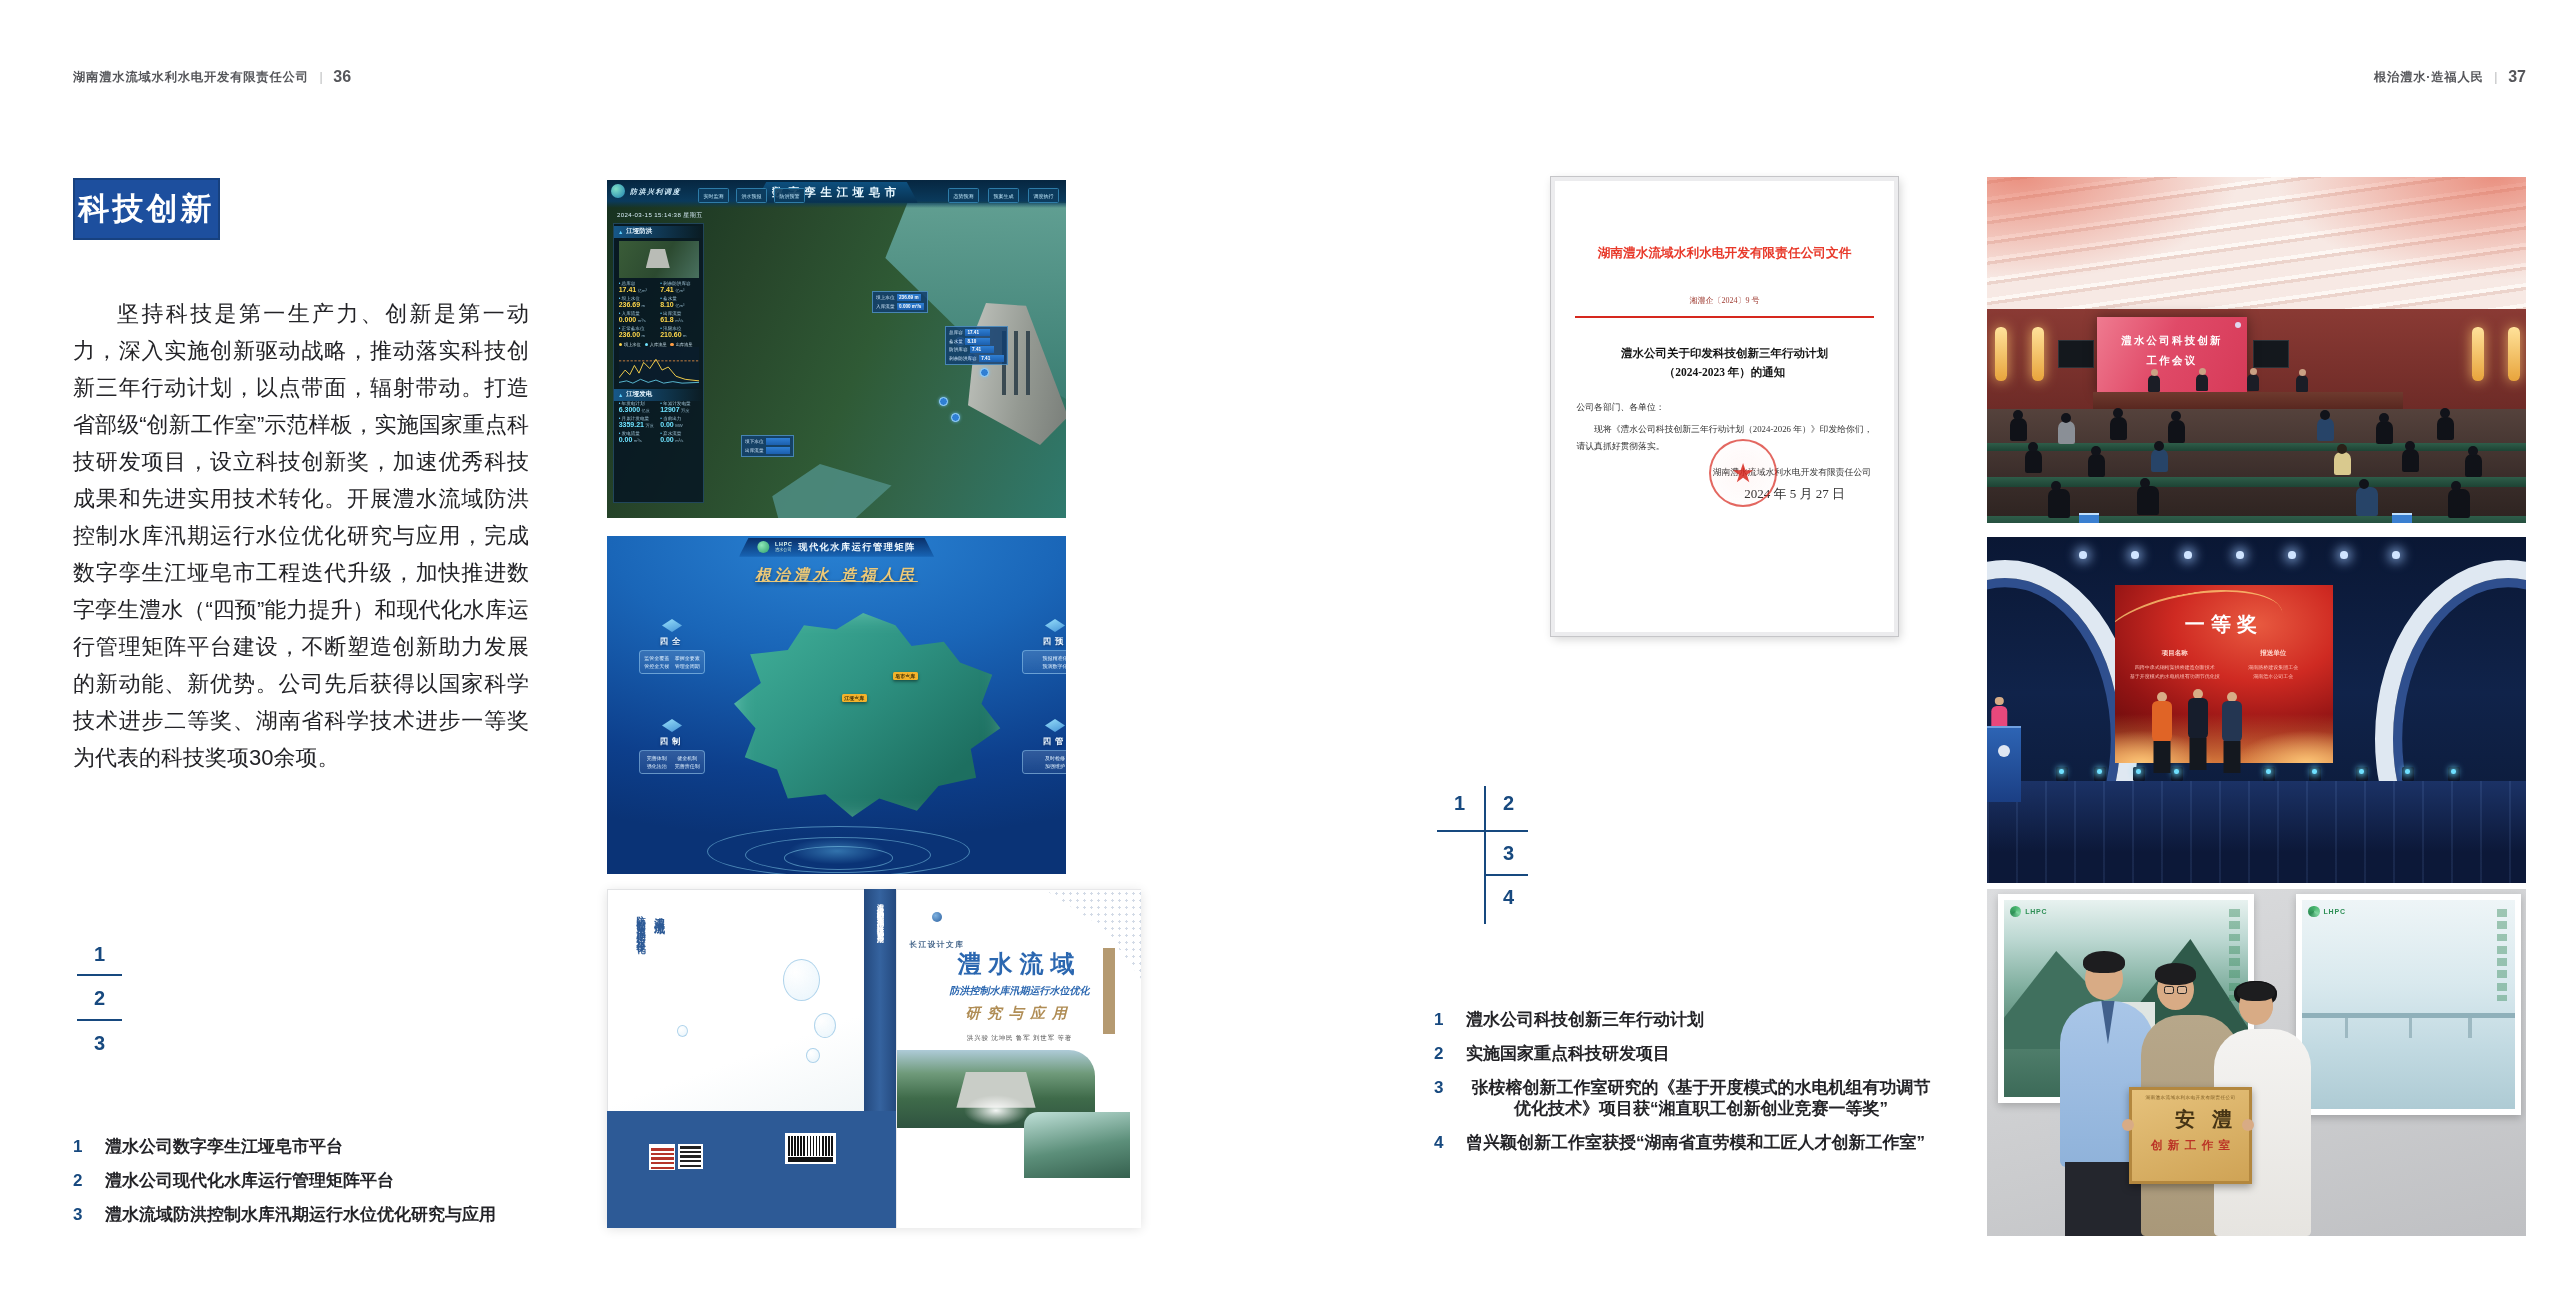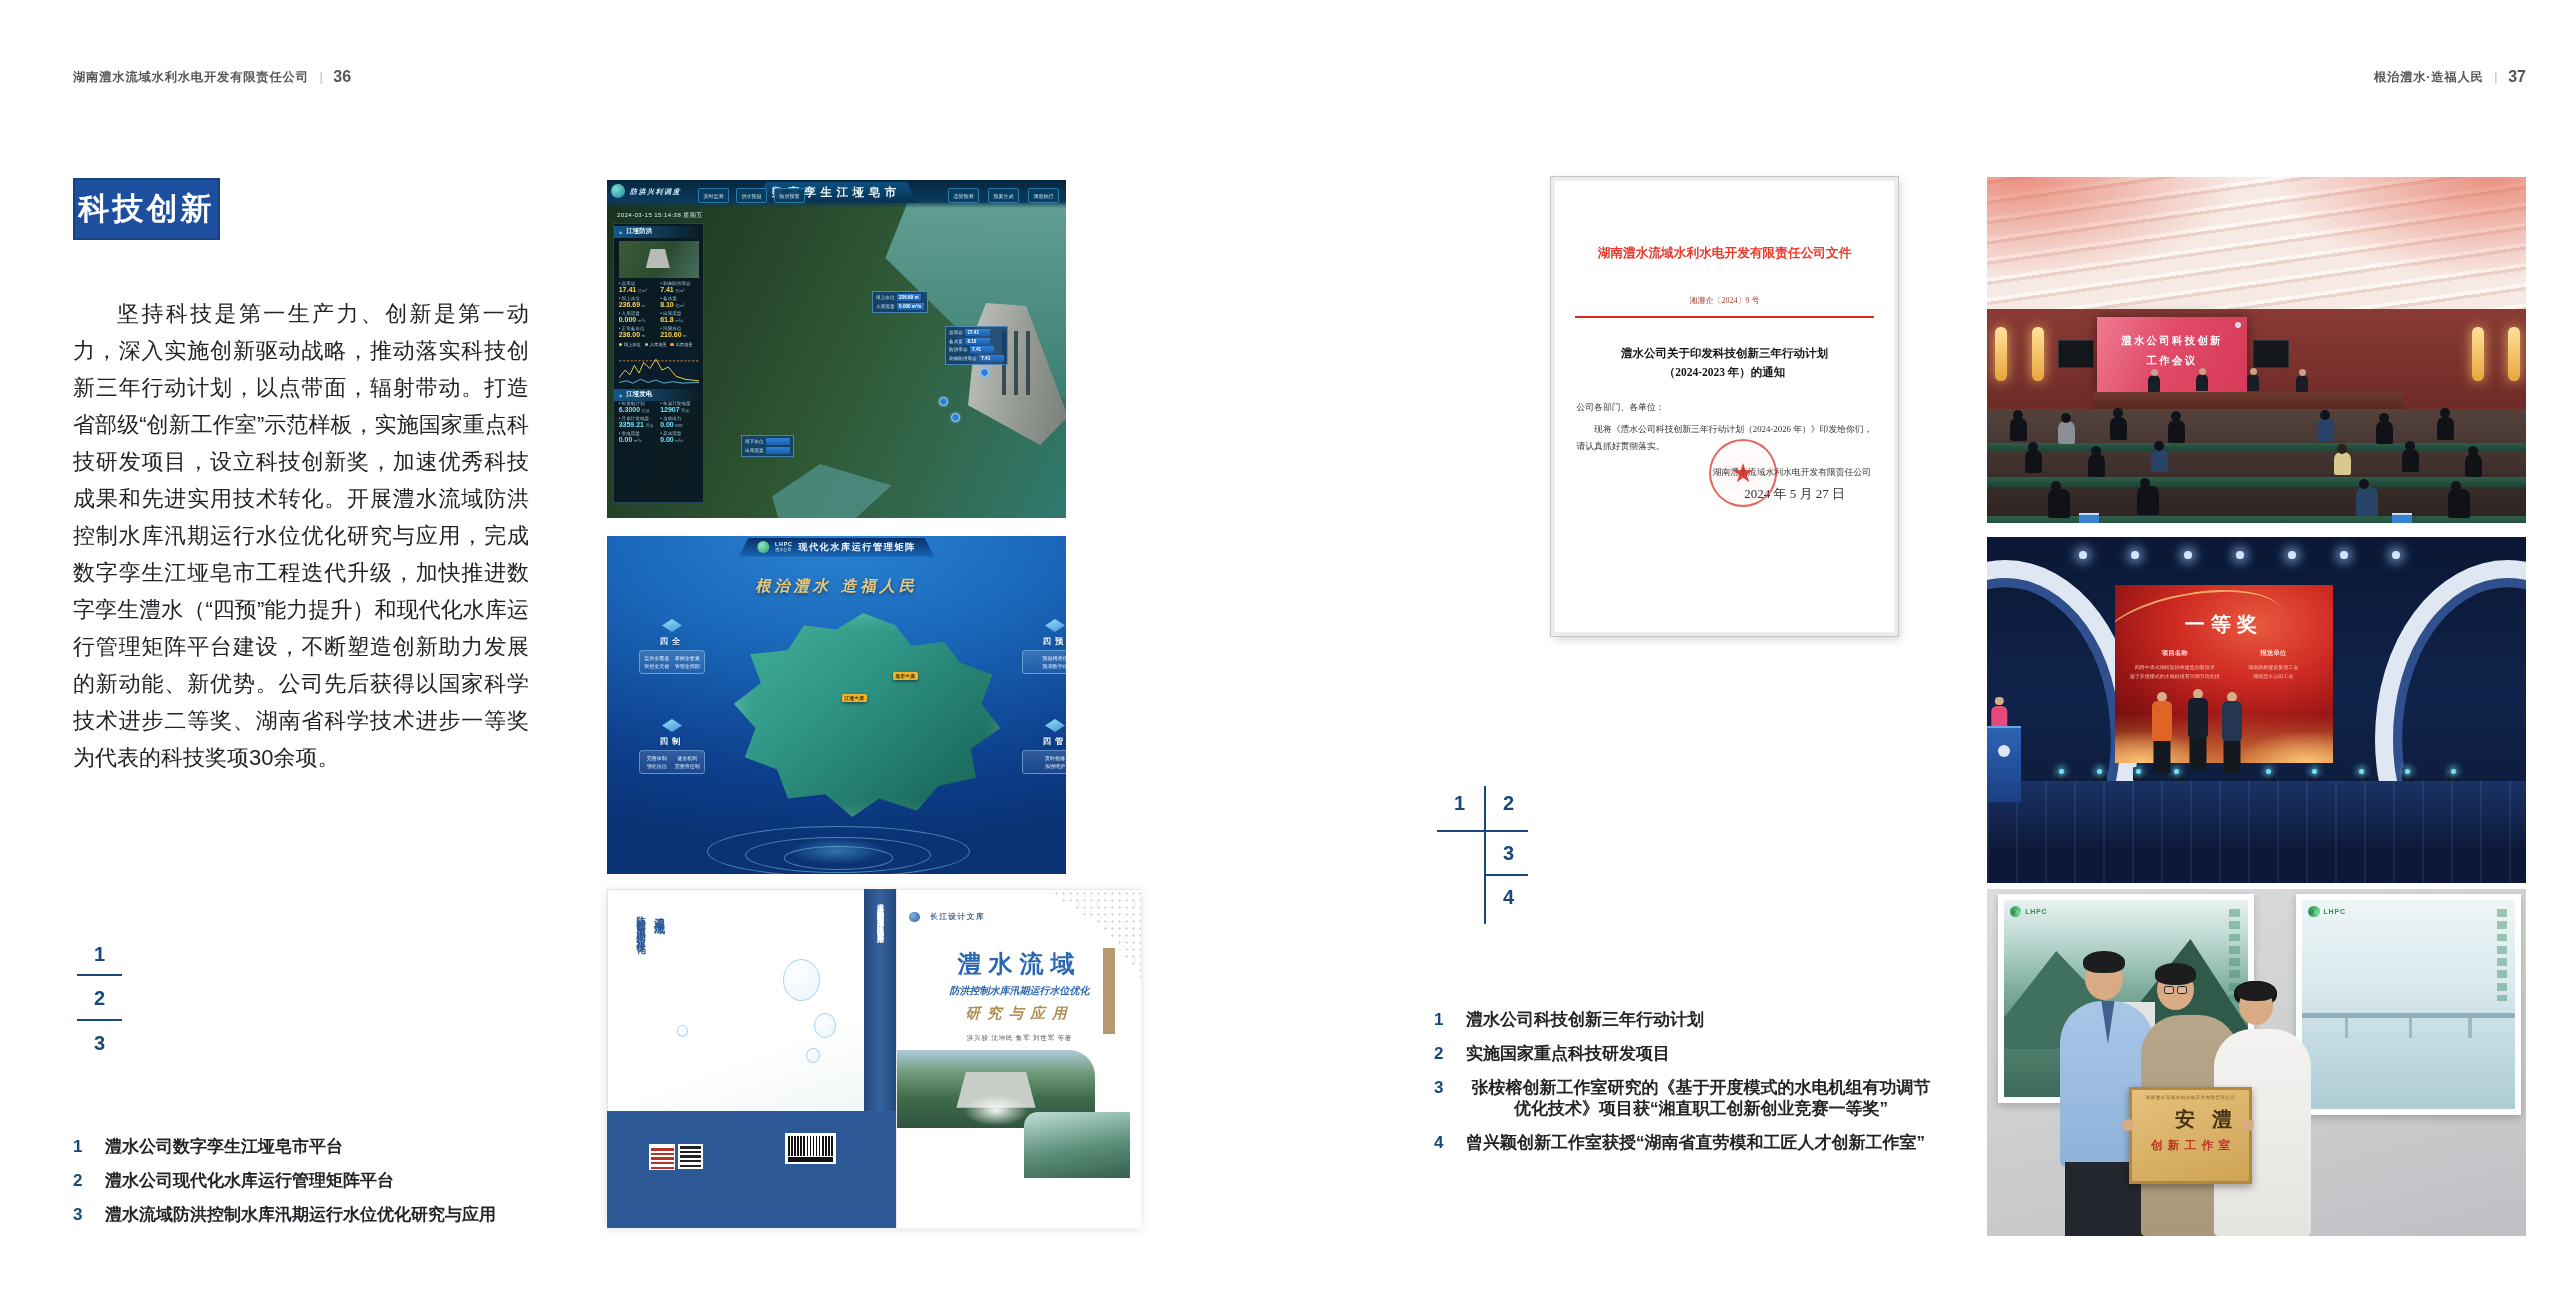--- a/index.html
+++ b/index.html
@@ -85,23 +85,23 @@
   .fig2{left:607px;top:536px;width:459px;height:338px;overflow:hidden;
         background:radial-gradient(130% 90% at 50% 0%,#2a83d4 0%,#1a66b8 38%,#0d3f8c 78%,#0a3376 100%);}
   .f2-head{left:50%;top:1.5px;transform:translateX(-50%);display:flex;align-items:center;gap:5.4px;
         padding:3.1px 18.4px;background:linear-gradient(180deg,rgba(8,44,100,.95),rgba(20,95,175,.75));
         clip-path:polygon(5% 0,95% 0,100% 100%,0 100%);white-space:nowrap;}
   .f2-lg{width:12.3px;height:12.3px;border-radius:50%;background:radial-gradient(circle at 35% 35%,#8fe8b8,#2a9e6a);}
   .f2-lgt{display:flex;flex-direction:column;line-height:1;}
   .f2-lgt b{font-size:5.4px;color:#eafff3;letter-spacing:0.8px;}
   .f2-lgt s{font-size:4.2px;color:#cfeede;text-decoration:none;}
   .f2-title{font-size:9.2px;font-weight:bold;color:#f2faff;letter-spacing:1.5px;}
-  .f2-slogan{left:50%;top:40px;transform:translateX(-50%);white-space:nowrap;
+  .f2-slogan{left:50%;top:29px;transform:translateX(-50%);white-space:nowrap;
         font-family:"DejaVu Serif","Liberation Serif",serif;font-style:italic;font-weight:bold;
-        font-size:15.4px;color:#ecc978;letter-spacing:3.8px;text-shadow:0 1.5px 3.8px rgba(0,0,0,.4);}
+        font-size:15.4px;color:#ecc978;letter-spacing:3.8px;text-shadow:0 1.5px 3.8px rgba(0,0,0,.4);text-decoration:underline;}
   .f2-map{left:127px;top:77px;width:269px;height:206px;
         background:linear-gradient(140deg,#43b39b 0%,#2f9484 40%,#1d6f60 80%);
         box-shadow:0 10.7px 21.5px rgba(0,20,60,.5), inset 0 0 21.5px rgba(190,255,240,.4);
         clip-path:polygon(48% 0,60% 6%,66% 16%,78% 14%,84% 24%,96% 30%,92% 44%,99% 56%,88% 66%,90% 80%,76% 84%,68% 96%,54% 90%,44% 99%,34% 88%,20% 90%,16% 76%,4% 70%,8% 56%,0 44%,10% 34%,6% 20%,20% 18%,26% 6%,38% 8%);}
   .f2-tag{position:absolute;background:#f3b32b;color:#3a2c06;font-size:5px;font-weight:bold;
         padding:0.8px 2.3px;border-radius:1.5px;box-shadow:0 1.5px 3.1px rgba(0,0,0,.45);white-space:nowrap;}
   .f2-tag::after{content:"";position:absolute;left:45%;bottom:-3.1px;border:3.1px solid transparent;border-top-color:#f3b32b;}
   .f2g{position:absolute;width:66px;text-align:center;}
   .f2g .ic{width:20px;height:15.4px;margin:0 auto 1.5px;opacity:.95;
         background:linear-gradient(160deg,#9fe7ff,#3e8fd6);clip-path:polygon(50% 0,100% 42%,50% 84%,0 42%);}
@@ -133,21 +133,21 @@
   .b-spine .a{left:50%;top:230px;transform:translateX(-50%);writing-mode:vertical-rl;
         font-size:4.6px;letter-spacing:1.5px;white-space:nowrap;color:#d9e4f2;}
   .b-spine .pl{left:50%;bottom:32px;transform:translateX(-50%);writing-mode:vertical-rl;
         font-size:4.6px;color:#fff;}
   .b-spine .pc{left:50%;bottom:10.7px;transform:translateX(-50%);width:7.7px;height:7.7px;border-radius:50%;
         border:1.2px solid #fff;}
   .b-front{left:289px;top:0;width:245px;height:339px;background:#fff;border:0.8px solid #e8e8ea;overflow:hidden;}
   .b-dots{right:0;top:0;width:138px;height:100px;opacity:.75;
         background-image:radial-gradient(#c3cedd 1.1px,transparent 1.2px);background-size:7px 7px;
         clip-path:polygon(30% 0,100% 0,100% 90%,72% 38%);}
-  .b-series{left:12.3px;top:21.5px;display:flex;align-items:center;gap:10px;}
+  .b-series{left:12.3px;top:21.5px;display:flex;align-items:center;gap:18px;flex-direction:column;}
   .b-series i{width:10.7px;height:10.7px;border-radius:50%;background:radial-gradient(circle at 35% 35%,#7fb2e0,#2b5f9e);}
   .b-series b{font-size:7.7px;color:#48688c;letter-spacing:1.5px;font-weight:600;}
   .b-title{left:0;right:0;top:58px;text-align:center;font-size:24px;font-weight:bold;color:#2b67b0;letter-spacing:7px;}
   .b-sub{left:0;right:0;top:94px;text-align:center;font-size:10px;font-weight:bold;font-style:italic;color:#2b67b0;}
   .b-t2{left:0;right:0;top:114px;text-align:center;font-size:14.6px;font-weight:bold;font-style:italic;color:#b08d55;letter-spacing:7px;}
   .b-auth{left:0;right:0;top:144px;text-align:center;font-size:6.5px;color:#555;letter-spacing:0.8px;}
   .b-bar{left:206px;top:58px;width:12.3px;height:86px;background:#b59a71;}
   .b-ph1{left:0;top:160px;width:198px;height:78px;border-radius:0 26px 0 0;overflow:hidden;
         background:linear-gradient(180deg,#aecbd8 0%,#6f9a7a 30%,#3f6b4a 62%,#2f5340 100%);}
   .b-ph1 .dam{position:absolute;left:30%;top:28%;width:40%;height:46%;background:#c9cdc7;

